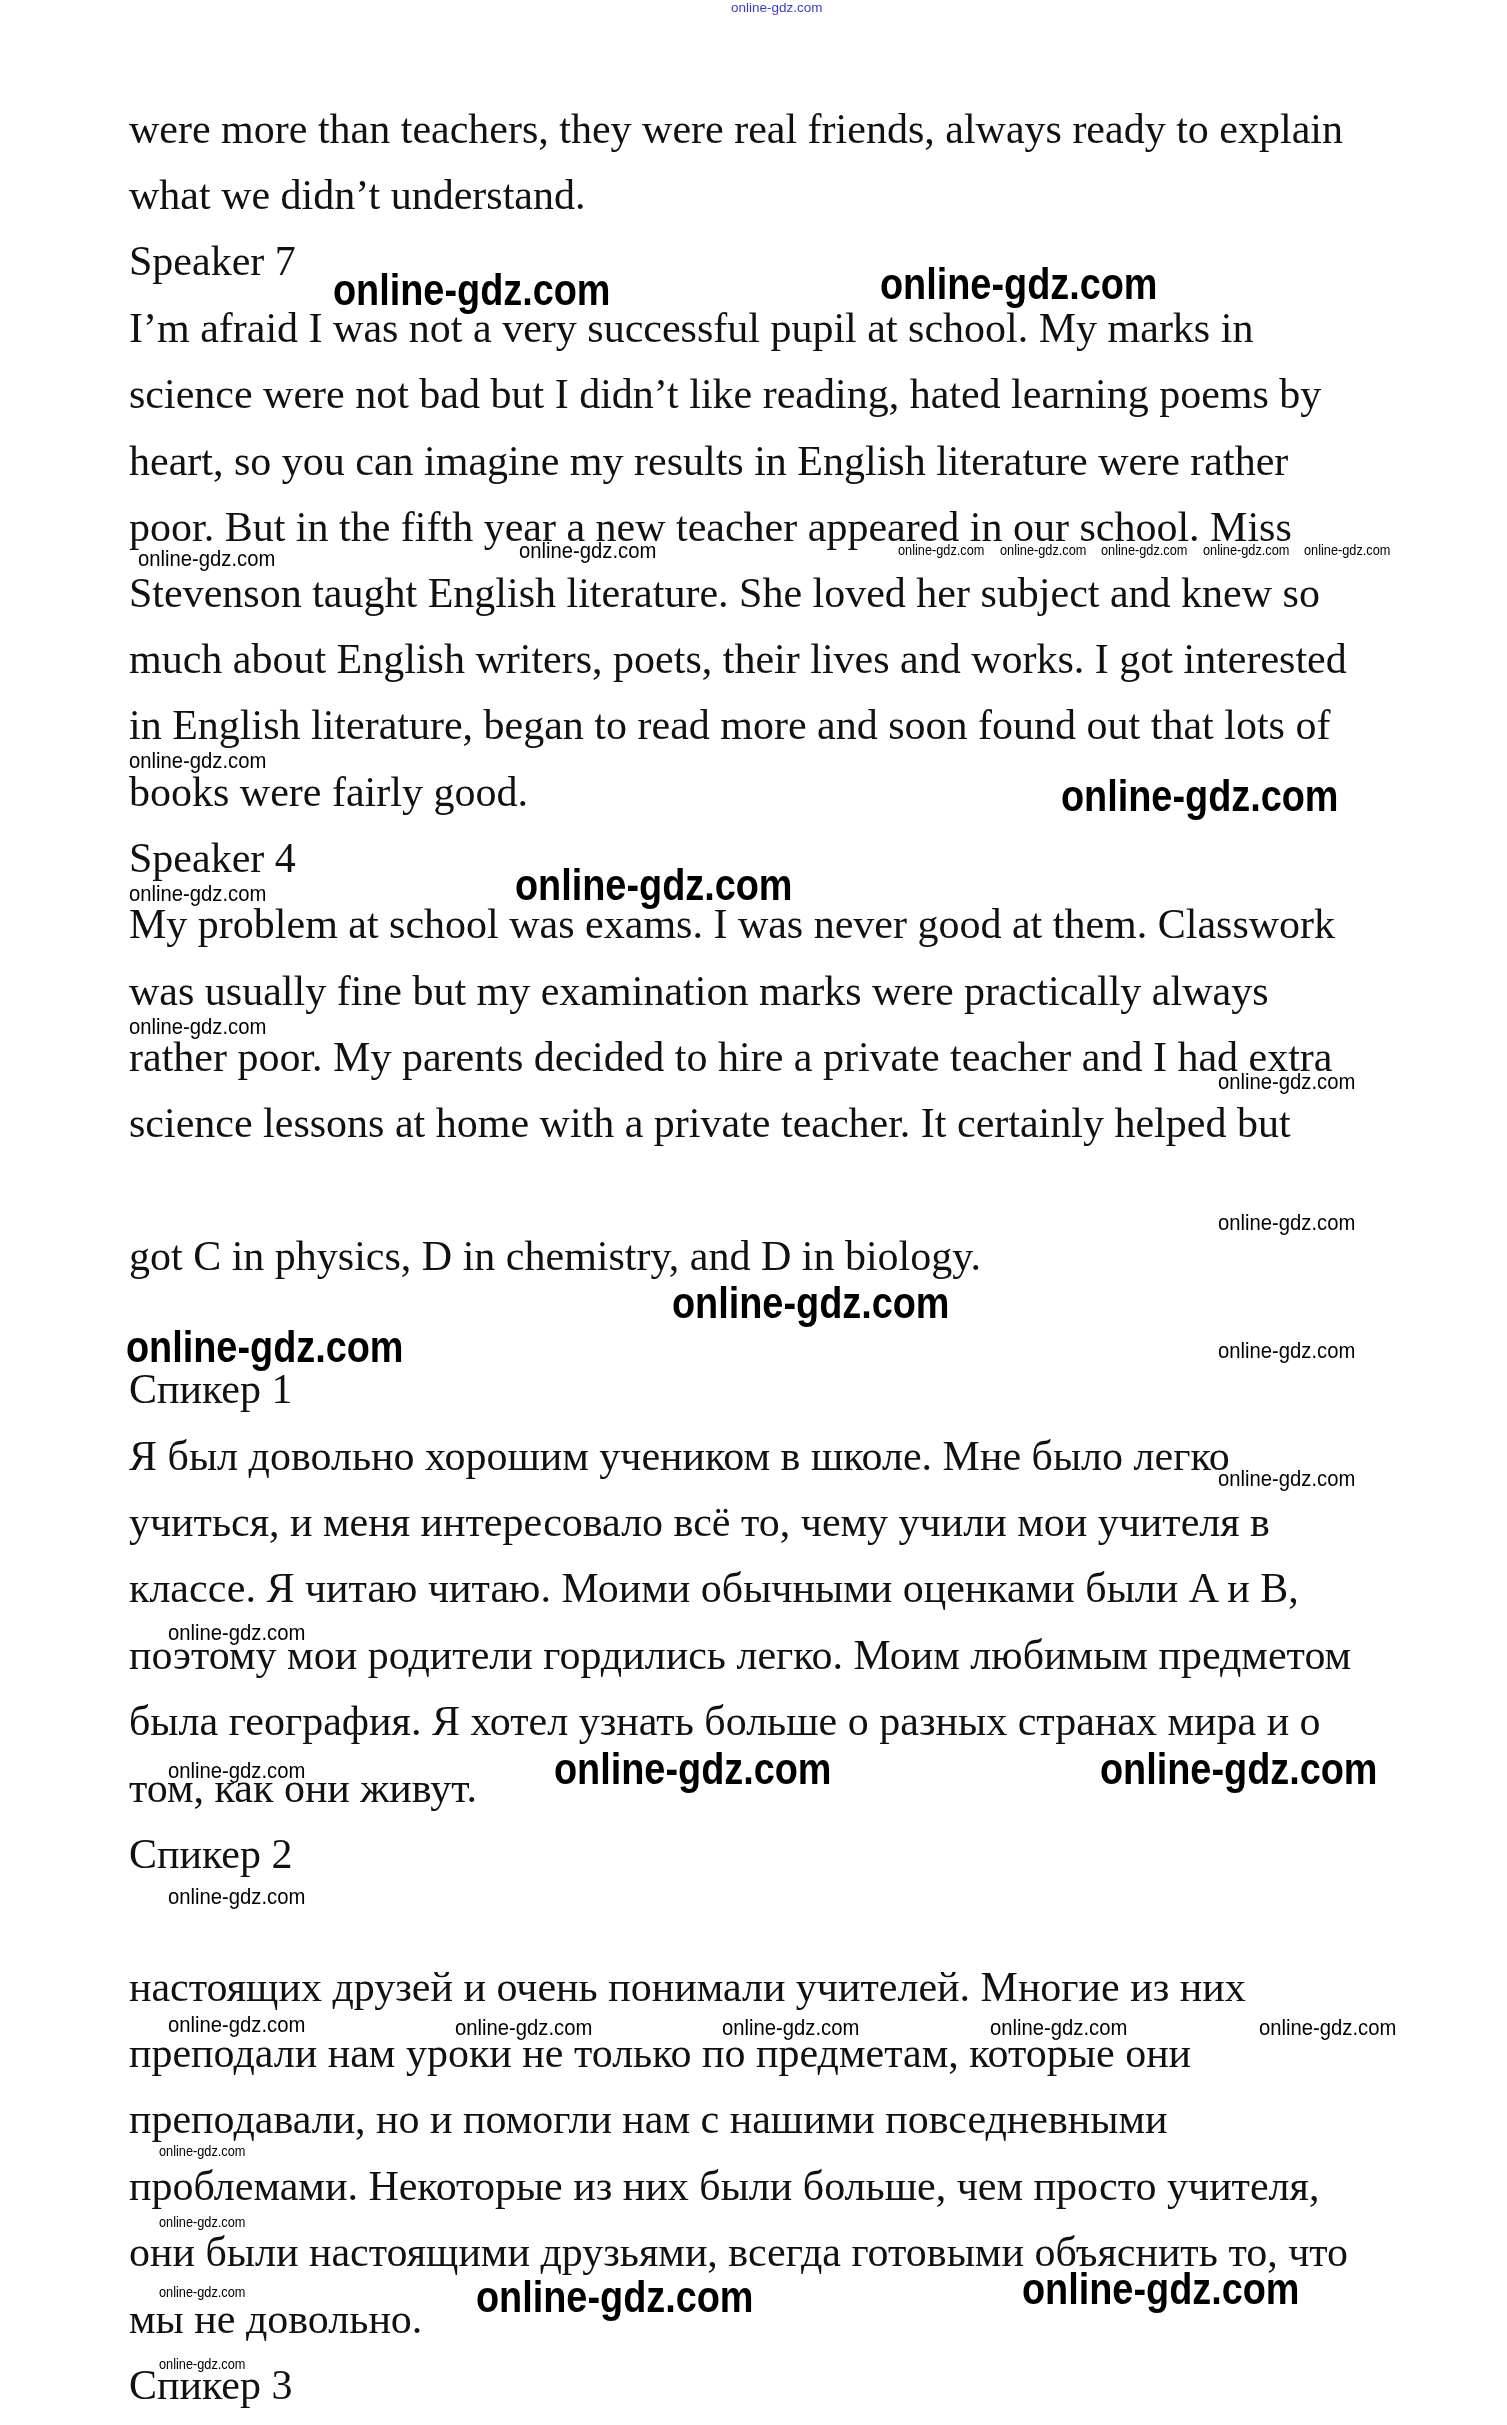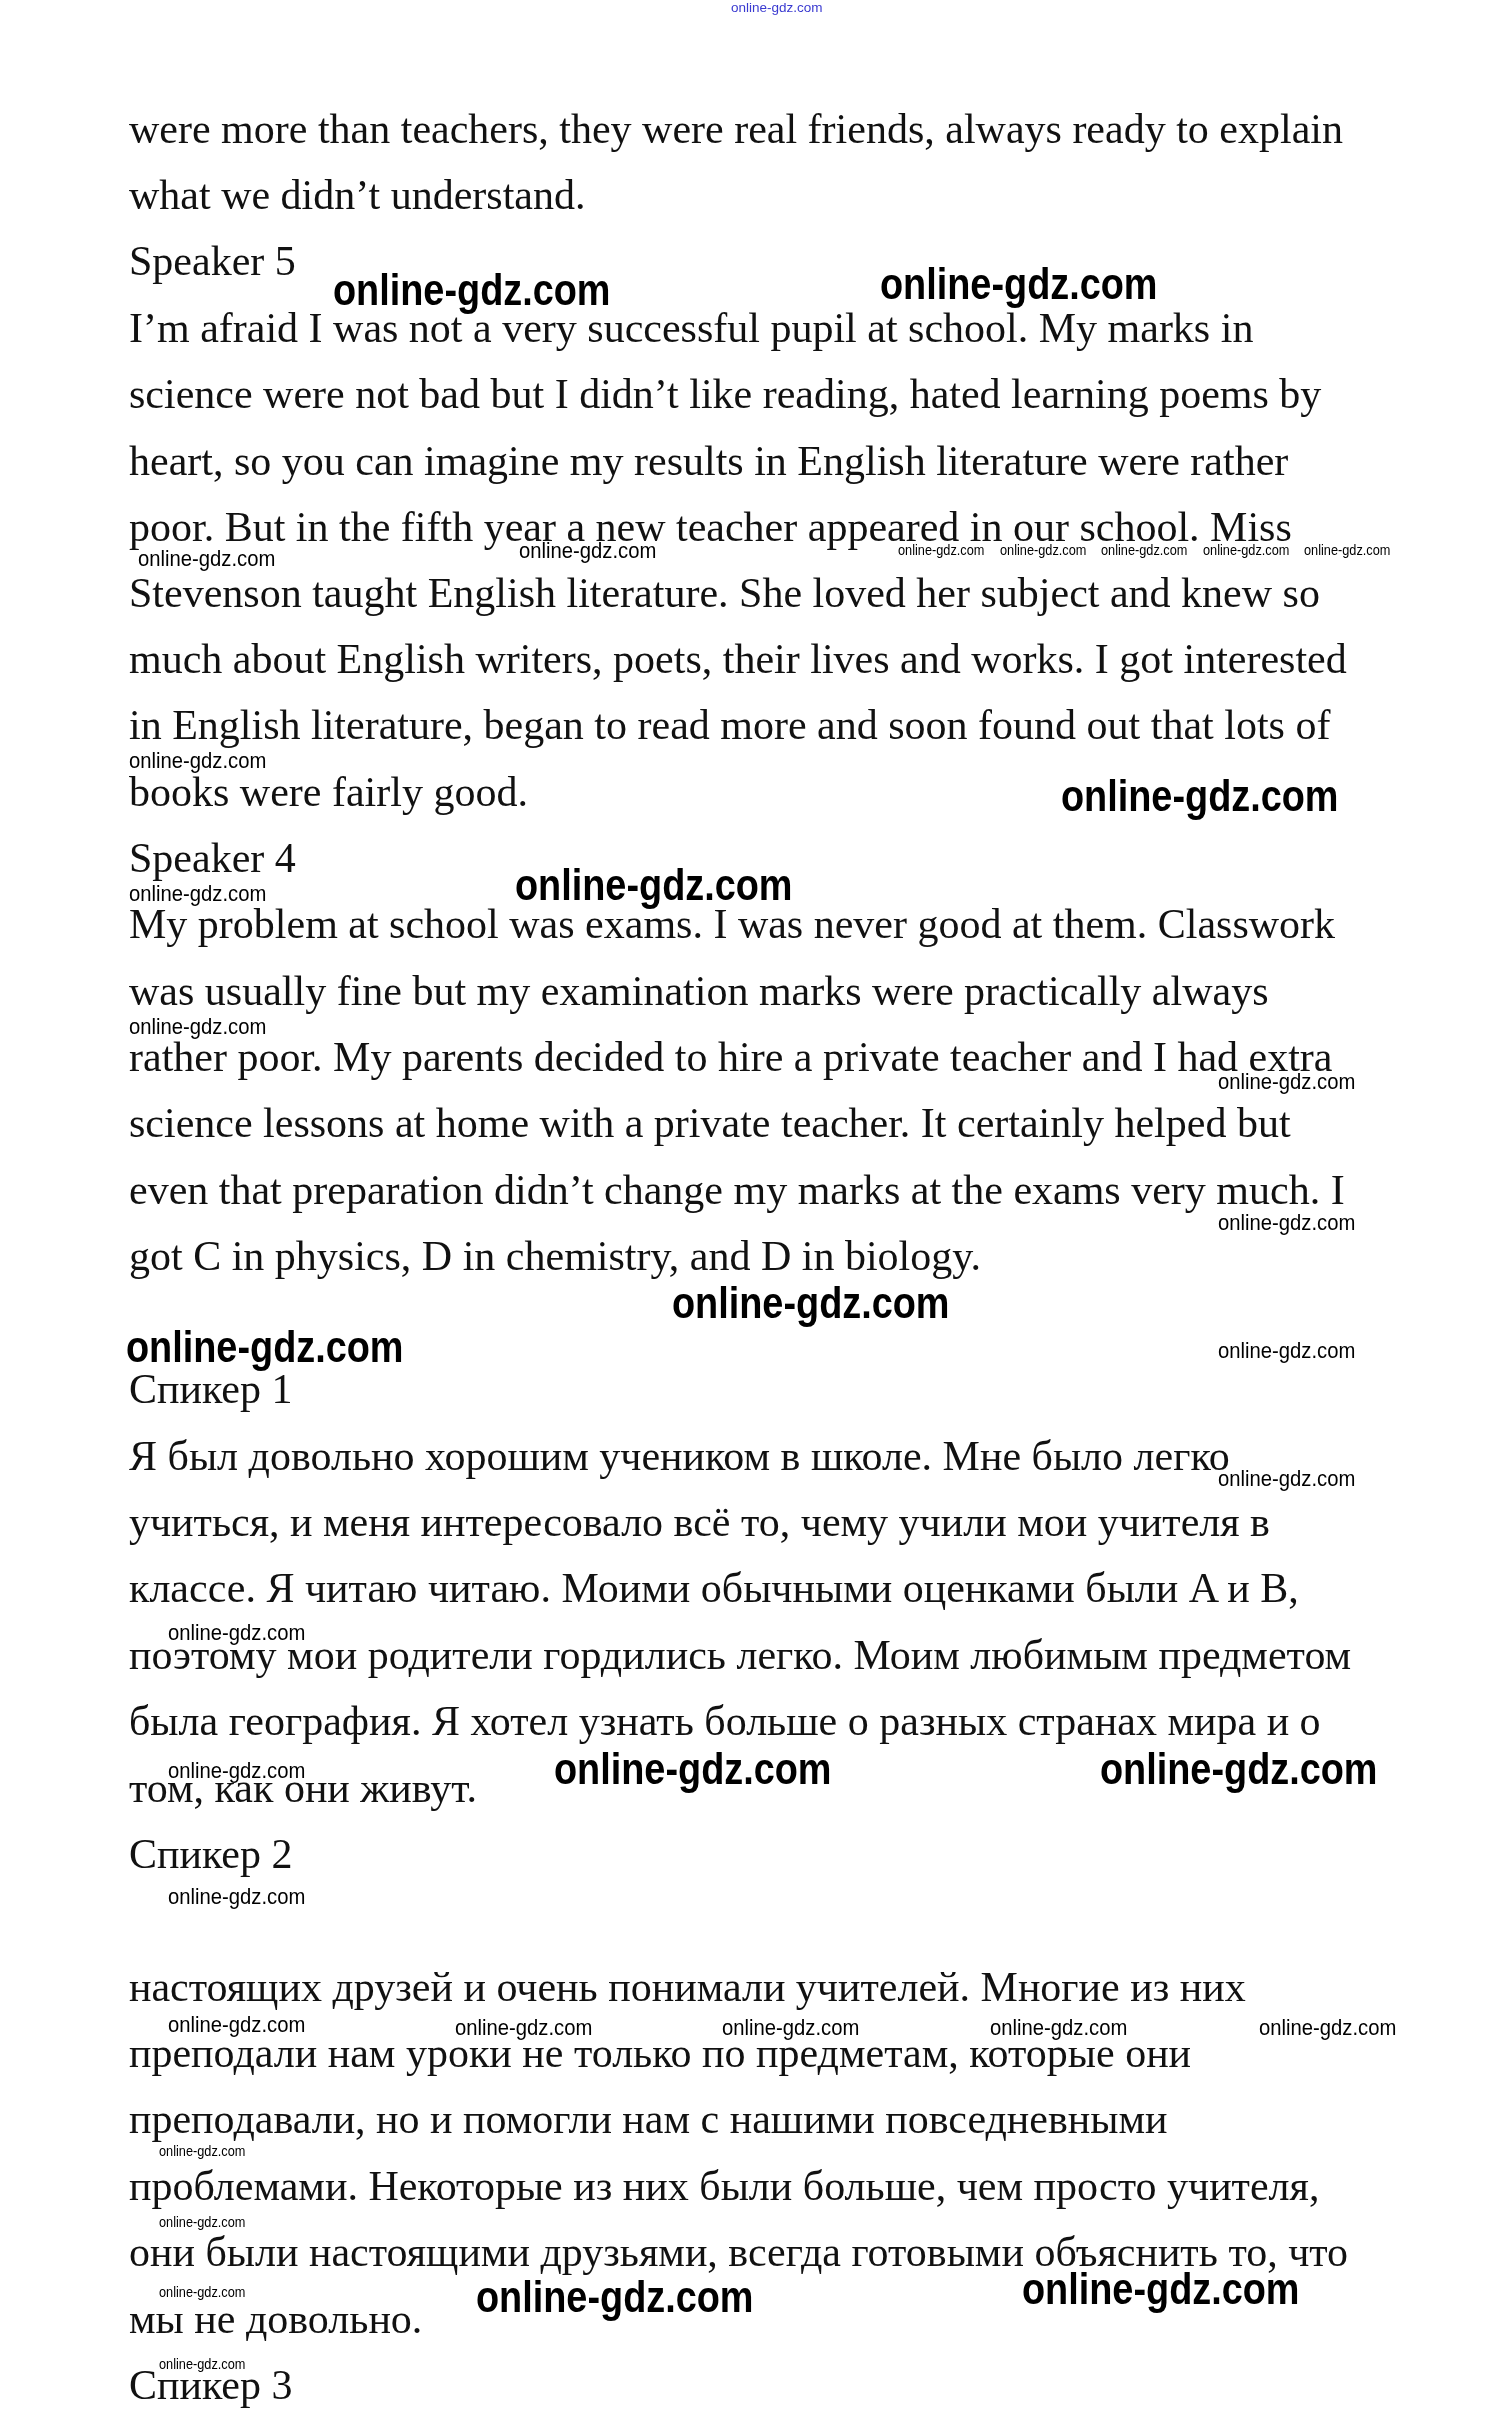--- a/index.html
+++ b/index.html
@@ -23,35 +23,34 @@
 </style>
 </head>
 <body>
 
 <div class="page">
 
   <div class="wm wm-top">online-gdz.com</div>
 
   <div class="line" style="top:105px">were more than teachers, they were real friends, always ready to explain</div>
   <div class="line" style="top:171px">what we didn’t understand.</div>
-  <div class="line" style="top:237px">Speaker 5</div>
+  <div class="line" style="top:237px">Speaker 7</div>
   <div class="line" style="top:304px">I’m afraid I was not a very successful pupil at school. My marks in</div>
   <div class="line" style="top:370px">science were not bad but I didn’t like reading, hated learning poems by</div>
   <div class="line" style="top:437px">heart, so you can imagine my results in English literature were rather</div>
   <div class="line" style="top:503px">poor. But in the fifth year a new teacher appeared in our school. Miss</div>
   <div class="line" style="top:569px">Stevenson taught English literature. She loved her subject and knew so</div>
   <div class="line" style="top:635px">much about English writers, poets, their lives and works. I got interested</div>
   <div class="line" style="top:701px">in English literature, began to read more and soon found out that lots of</div>
   <div class="line" style="top:768px">books were fairly good.</div>
   <div class="line" style="top:834px">Speaker 4</div>
   <div class="line" style="top:900px">My problem at school was exams. I was never good at them. Classwork</div>
   <div class="line" style="top:967px">was usually fine but my examination marks were practically always</div>
   <div class="line" style="top:1033px">rather poor. My parents decided to hire a private teacher and I had extra</div>
   <div class="line" style="top:1099px">science lessons at home with a private teacher. It certainly helped but</div>
-  <div class="line" style="top:1166px">even that preparation didn’t change my marks at the exams very much. I</div>
   <div class="line" style="top:1232px">got C in physics, D in chemistry, and D in biology.</div>
 
   <div class="line" style="top:1365px">Спикер 1</div>
   <div class="line" style="top:1432px">Я был довольно хорошим учеником в школе. Мне было легко</div>
   <div class="line" style="top:1498px">учиться, и меня интересовало всё то, чему учили мои учителя в</div>
   <div class="line" style="top:1564px">классе. Я читаю читаю. Моими обычными оценками были A и B,</div>
   <div class="line" style="top:1631px">поэтому мои родители гордились легко. Моим любимым предметом</div>
   <div class="line" style="top:1697px">была география. Я хотел узнать больше о разных странах мира и о</div>
   <div class="line" style="top:1764px">том, как они живут.</div>
   <div class="line" style="top:1830px">Спикер 2</div>

